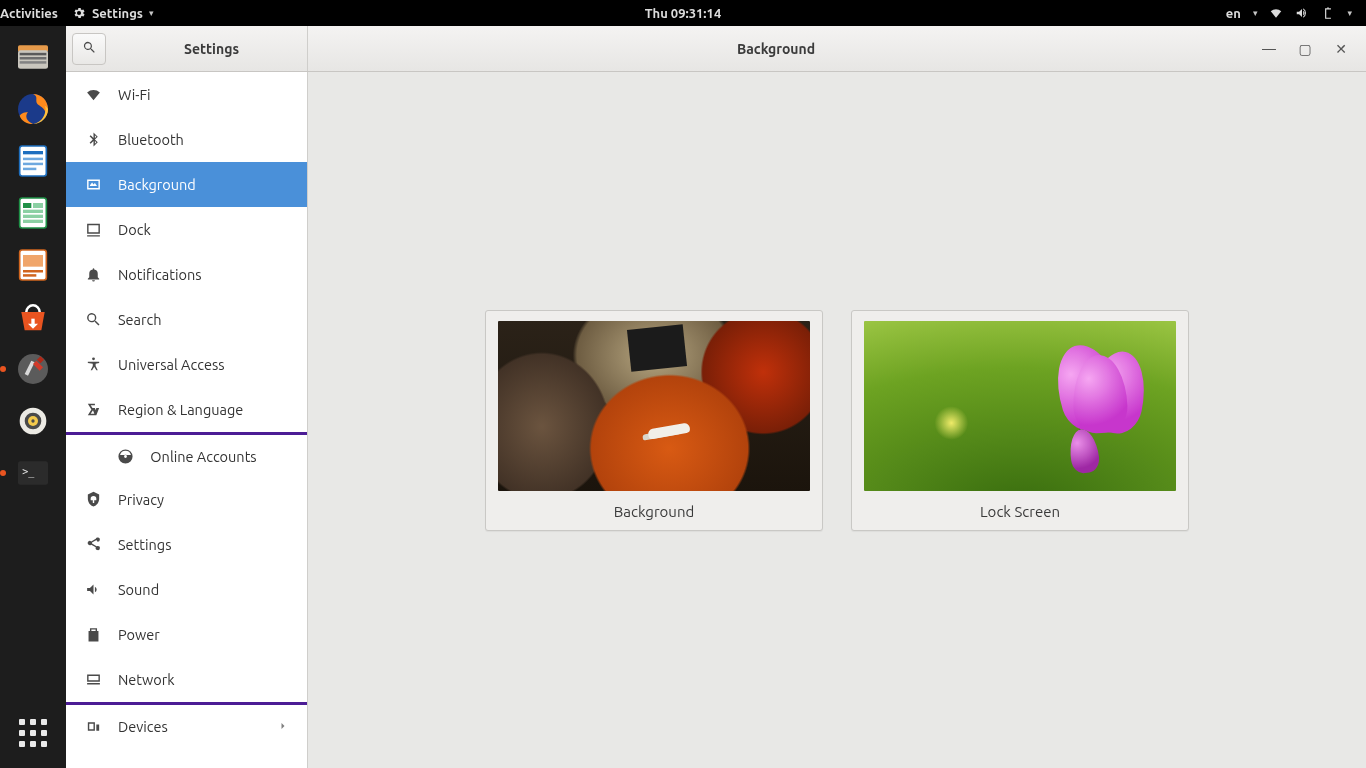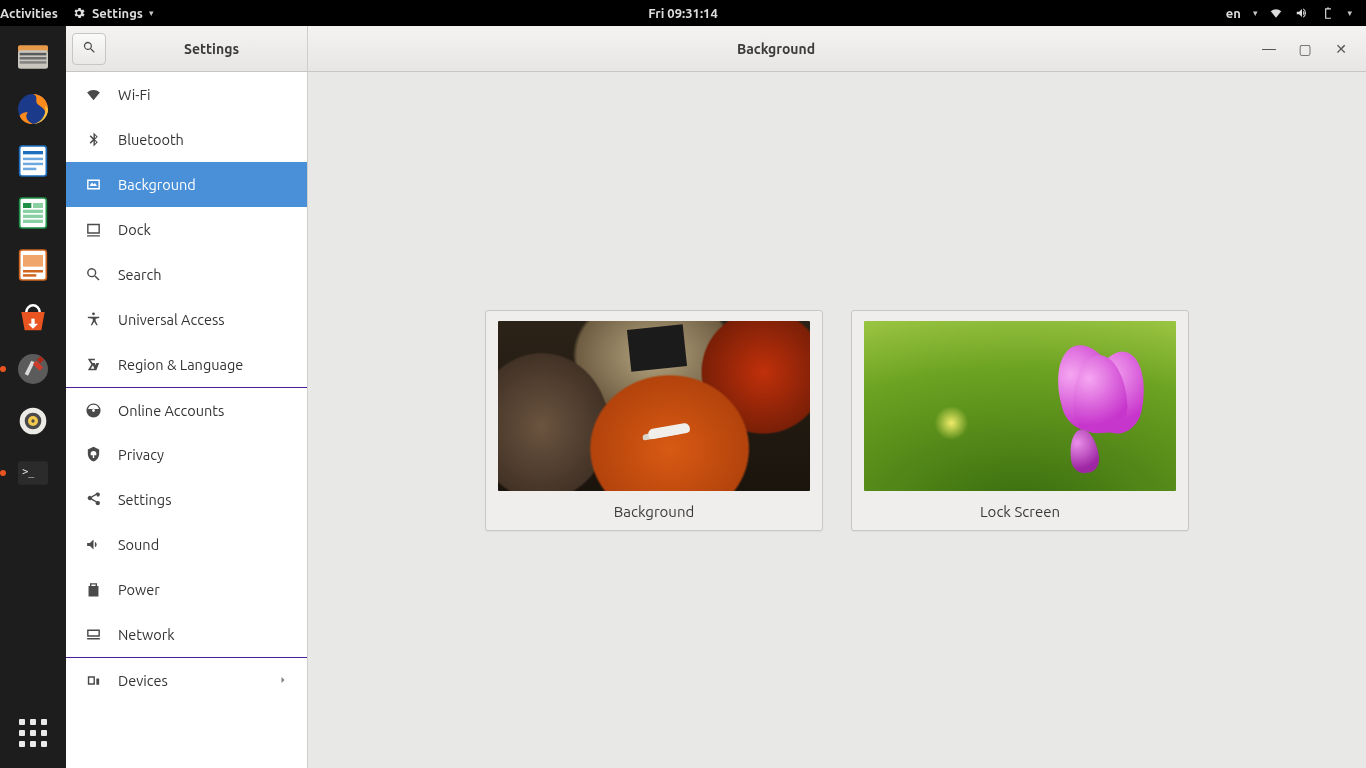--- a/index.html
+++ b/index.html
@@ -65,21 +65,21 @@
   .sidebar{
     width:242px; background:#ffffff; border-right:1px solid #cfcecb;
     overflow-y:auto;
   }
   .sidebar::-webkit-scrollbar{ width:12px; }
   .sidebar::-webkit-scrollbar-thumb{ background:#cfcecb; }
   .sb-item{
     height:45px; display:flex; align-items:center; gap:16px; padding:0 18px;
     color:#333; font-size:14.5px;
   }
-  .sb-item.sep{ border-top:1px solid #4c1d95; }
+  .sb-item.sep{ border-top:3px solid #4c1d95;justify-content:center; }
   .sb-item .sbicon{ width:18px; height:18px; display:flex; align-items:center; justify-content:center; }
   .sb-item .sbicon svg{ width:17px; height:17px; fill:#4a4a4a; }
   .sb-item.active{ background:#4a90d9; color:#fff; }
   .sb-item.active .sbicon svg{ fill:#fff; }
   .sb-item .arrow{ margin-left:auto; opacity:.7; }
   .sb-item .arrow svg{ width:12px; height:12px; fill:#4a4a4a; }
 
   
   .content{
     flex:1; background:#e8e8e6; display:flex; align-items:center; justify-content:center; gap:28px;
@@ -142,21 +142,21 @@
     <span class="appmenu">
       <span>
         <svg viewBox="0 0 24 24">
             <path d="M19.4 13a7.5 7.5 0 0 0 .1-1 7.5 7.5 0 0 0-.1-1l2.1-1.6-2-3.5-2.5 1a7.6 7.6 0 0 0-1.7-1l-.4-2.6h-4l-.4 2.6a7.6 7.6 0 0 0-1.7 1l-2.5-1-2 3.5L6.5 11a7.5 7.5 0 0 0-.1 1 7.5 7.5 0 0 0 .1 1l-2.1 1.6 2 3.5 2.5-1a7.6 7.6 0 0 0 1.7 1l.4 2.6h4l.4-2.6a7.6 7.6 0 0 0 1.7-1l2.5 1 2-3.5Zm-7.4 2.5A3.5 3.5 0 1 1 15.5 12 3.5 3.5 0 0 1 12 15.5Z"></path>
           </svg>
       </span>
       <span>Settings</span>
       <span class="tri">▾</span>
     </span>
   </div>
-  <div class="tcenter">Fri 09:31:14</div>
+  <div class="tcenter">Thu 09:31:14</div>
   <div class="tright">
     <span style="display:flex;align-items:center;gap:12px;">
       <span>en</span>
       <span class="tri">▾</span>
     </span>
     <span>
       <svg viewBox="0 0 24 24">
           <path d="M12 20l9-11a14 14 0 0 0-18 0z"></path>
         </svg>
     </span>
@@ -326,20 +326,28 @@
           </span>
           <span>Background</span>
         </div>
         <div class="sb-item">
           <span class="sbicon">
             <svg viewBox="0 0 24 24">
               <path d="M3 4h18v14H3zm0 16h18v2H3zM5 6v10h14V6z"></path>
             </svg>
           </span>
           <span>Dock</span>
+        </div>
+        <div class="sb-item">
+          <span class="sbicon">
+            <svg viewBox="0 0 24 24">
+              <path d="M12 22a2 2 0 0 0 2-2h-4a2 2 0 0 0 2 2zm6-6V11a6 6 0 0 0-5-5.9V4a1 1 0 0 0-2 0v1.1A6 6 0 0 0 6 11v5l-2 2v1h16v-1z"></path>
+            </svg>
+          </span>
+          <span>Notifications</span>
         </div>
         <div class="sb-item">
           <span class="sbicon">
             <svg viewBox="0 0 24 24">
               <path d="M15.5 14h-.8l-.3-.3a6.5 6.5 0 1 0-.7.7l.3.3v.8l5 5 1.5-1.5-5-5zm-6 0A4.5 4.5 0 1 1 14 9.5 4.5 4.5 0 0 1 9.5 14z"></path>
             </svg>
           </span>
           <span>Search</span>
         </div>
         <div class="sb-item">

